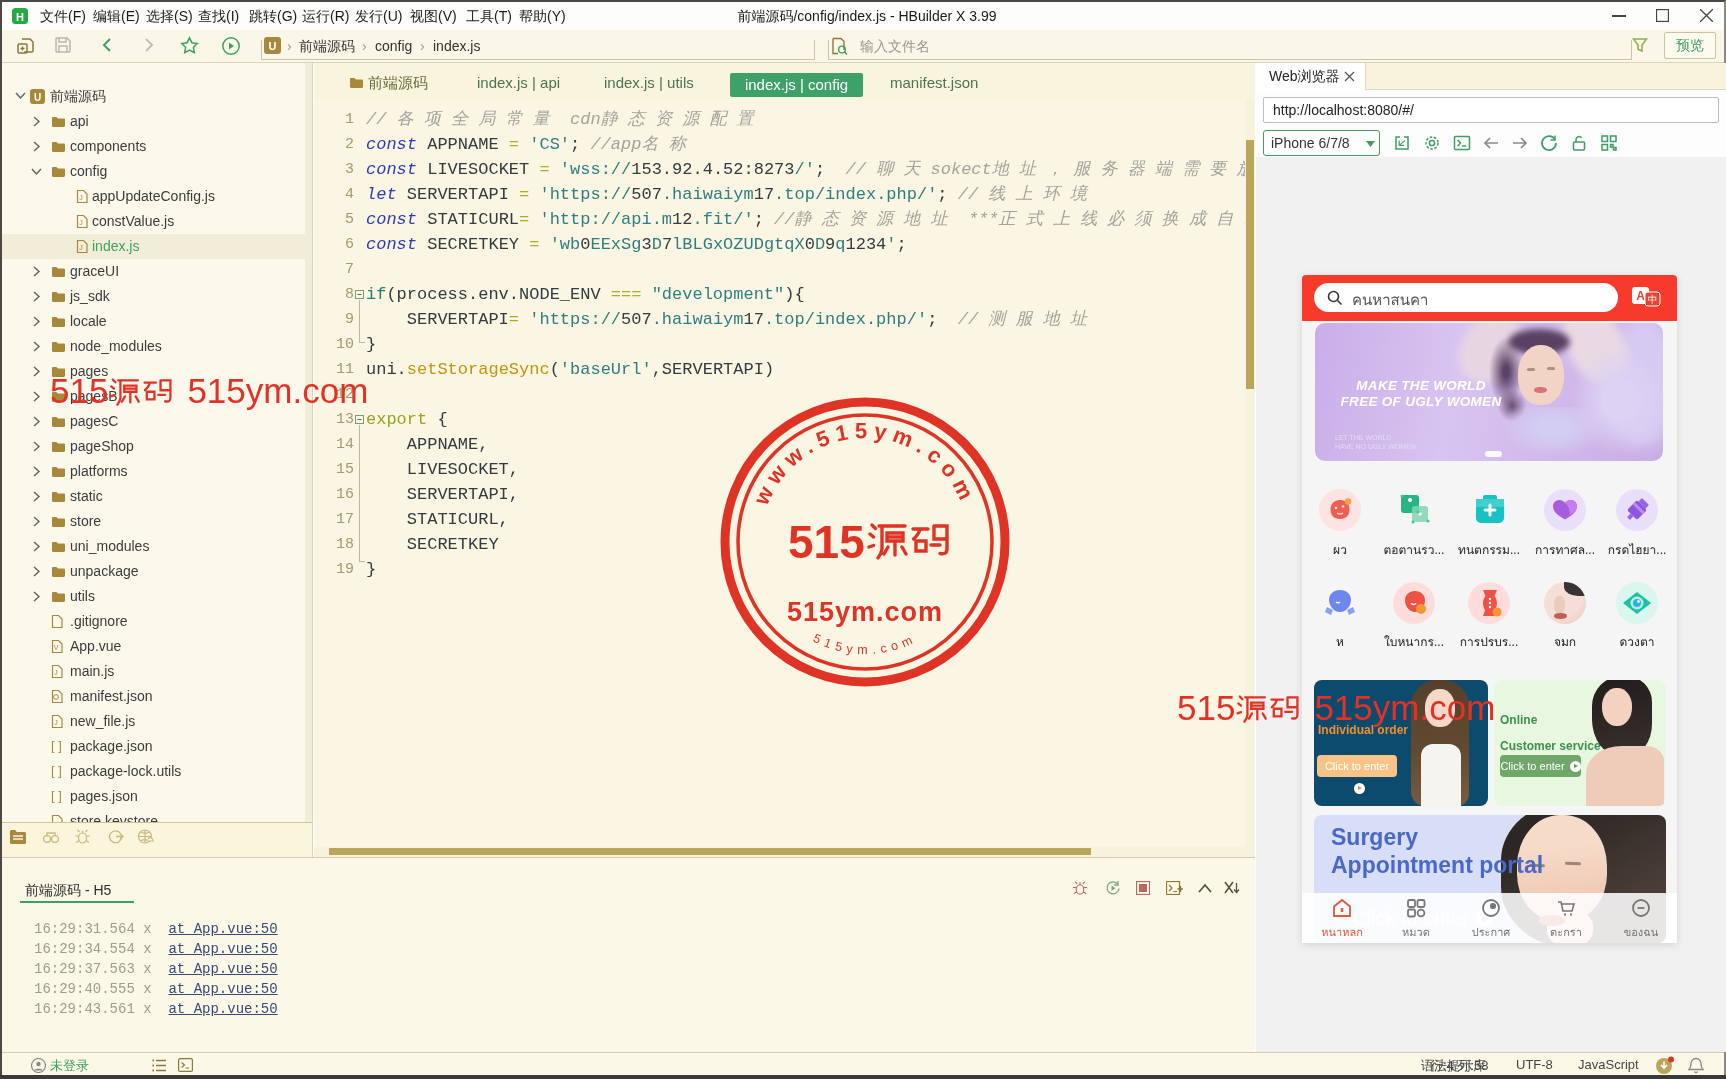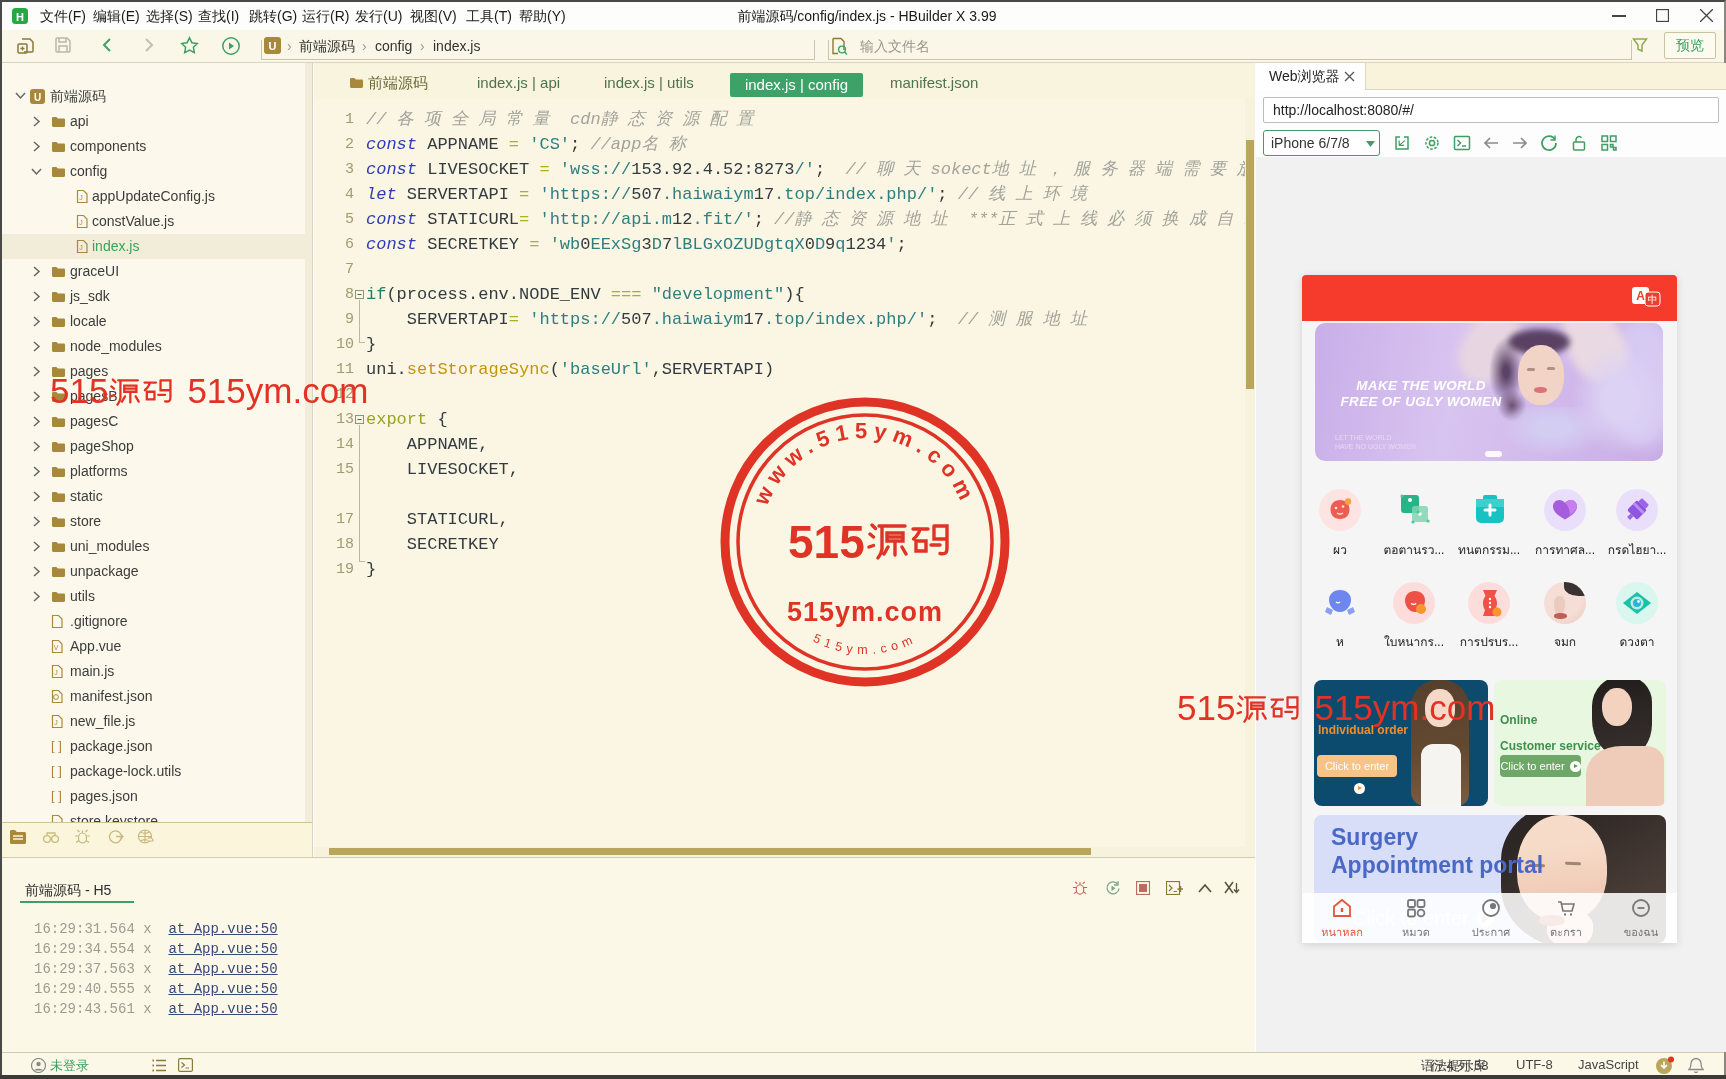--- a/index.html
+++ b/index.html
@@ -513,20 +513,21 @@
 <div class="cl" style="top:133px"><span class="gut">6</span><span class="cod"><span class="c-kw">const</span> SECRETKEY <span class="c-op">=</span> <span class="c-str">'wb<span class="c-n">0</span>EExSg<span class="c-n">3</span>D<span class="c-n">7</span>lBLGxOZUDgtqX<span class="c-n">0</span>D<span class="c-n">9</span>q<span class="c-n">1234</span>'</span>;</span></div>
 <div class="cl" style="top:158px"><span class="gut">7</span></div>
 <div class="cl" style="top:183px"><span class="gut">8</span><span class="cod"><span class="c-if">if</span>(process.env.NODE_ENV <span class="c-op">===</span> <span class="c-str">"development"</span>){</span></div>
 <div class="cl" style="top:208px"><span class="gut">9</span><span class="cod">    SERVERTAPI<span class="c-op">=</span> <span class="c-str">'https://<span class="c-n">507</span>.haiwaiym<span class="c-n">17</span>.top/index.php/'</span>;  <span class="c-com">// <span class="ck">测服地址</span></span></span></div>
 <div class="cl" style="top:233px"><span class="gut">10</span><span class="cod">}</span></div>
 <div class="cl" style="top:258px"><span class="gut">11</span><span class="cod">uni.<span class="c-fn">setStorageSync</span>(<span class="c-str">'baseUrl'</span>,SERVERTAPI)</span></div>
 <div class="cl" style="top:283px"><span class="gut">12</span></div>
 <div class="cl" style="top:308px"><span class="gut">13</span><span class="cod"><span class="c-exp">export</span> {</span></div>
 <div class="cl" style="top:333px"><span class="gut">14</span><span class="cod">    APPNAME,</span></div>
 <div class="cl" style="top:358px"><span class="gut">15</span><span class="cod">    LIVESOCKET,</span></div>
+<div class="cl" style="top:383px"><span class="gut">16</span><span class="cod">    SERVERTAPI,</span></div>
 <div class="cl" style="top:408px"><span class="gut">17</span><span class="cod">    STATICURL,</span></div>
 <div class="cl" style="top:433px"><span class="gut">18</span><span class="cod">    SECRETKEY</span></div>
 <div class="cl" style="top:458px"><span class="gut">19</span><span class="cod">}</span></div>
 <svg class="abs" style="left:41px;top:191px" width="9" height="9">
         <rect x="0.5" y="0.5" width="8" height="8" fill="#faf6e3" stroke="#7a9e7a"></rect>
         <path d="M2.5 4.5h4" stroke="#4a6e4a"></path>
       </svg>
 <svg class="abs" style="left:41px;top:316px" width="9" height="9">
         <rect x="0.5" y="0.5" width="8" height="8" fill="#faf6e3" stroke="#7a9e7a"></rect>
         <path d="M2.5 4.5h4" stroke="#4a6e4a"></path>
@@ -579,20 +580,27 @@
         </svg>
 <svg class="abs" style="left:344px;top:44px" width="18" height="18" viewBox="0 0 18 18" fill="none" stroke="#3e9e63" stroke-width="1.5">
           <rect x="2" y="2" width="5.5" height="5.5"></rect>
           <rect x="2" y="10.5" width="5.5" height="5.5"></rect>
           <rect x="10.5" y="2" width="5.5" height="5.5"></rect>
           <path d="M10.5 10.5h2.5v2.5h-2.5zM13.5 13.5h2.5v2.5h-2.5z"></path>
         </svg>
 </div>
 <div id="phone">
 <div id="ph-red">
+          <div id="ph-search">
+            <svg class="abs" style="left:13px;top:7px" width="16" height="16" viewBox="0 0 16 16" fill="none" stroke="#333" stroke-width="1.6">
+              <circle cx="6.5" cy="6.5" r="5"></circle>
+              <path d="M10.5 10.5l4 4"></path>
+            </svg>
+            <span style="position:absolute;left:38px;top:5px;font-size:15px;color:#555">คนหาสนคา</span>
+          </div>
 <svg class="abs" style="left:330px;top:9px" width="29" height="27" viewBox="0 0 29 27">
             <rect x="0" y="3" width="17" height="17" rx="3" fill="#fff"></rect>
             <text x="8.5" y="16" font-size="12" font-weight="bold" fill="#e8412f" text-anchor="middle" font-family="Liberation Sans">A</text>
             <rect x="13" y="8" width="15" height="14" rx="3" fill="#e8412f" stroke="#fff"></rect>
             <text x="20.5" y="19" font-size="10" fill="#fff" text-anchor="middle" font-family="Liberation Sans">中</text>
           </svg>
 </div>
 <div id="ph-sheet"></div>
 <div id="ph-banner">
 <div class="abs" style="left:0;top:0;width:100%;height:100%;background:linear-gradient(100deg,#c9aee8 0%,#d8c4f0 40%,#c9ade5 100%)"></div>

